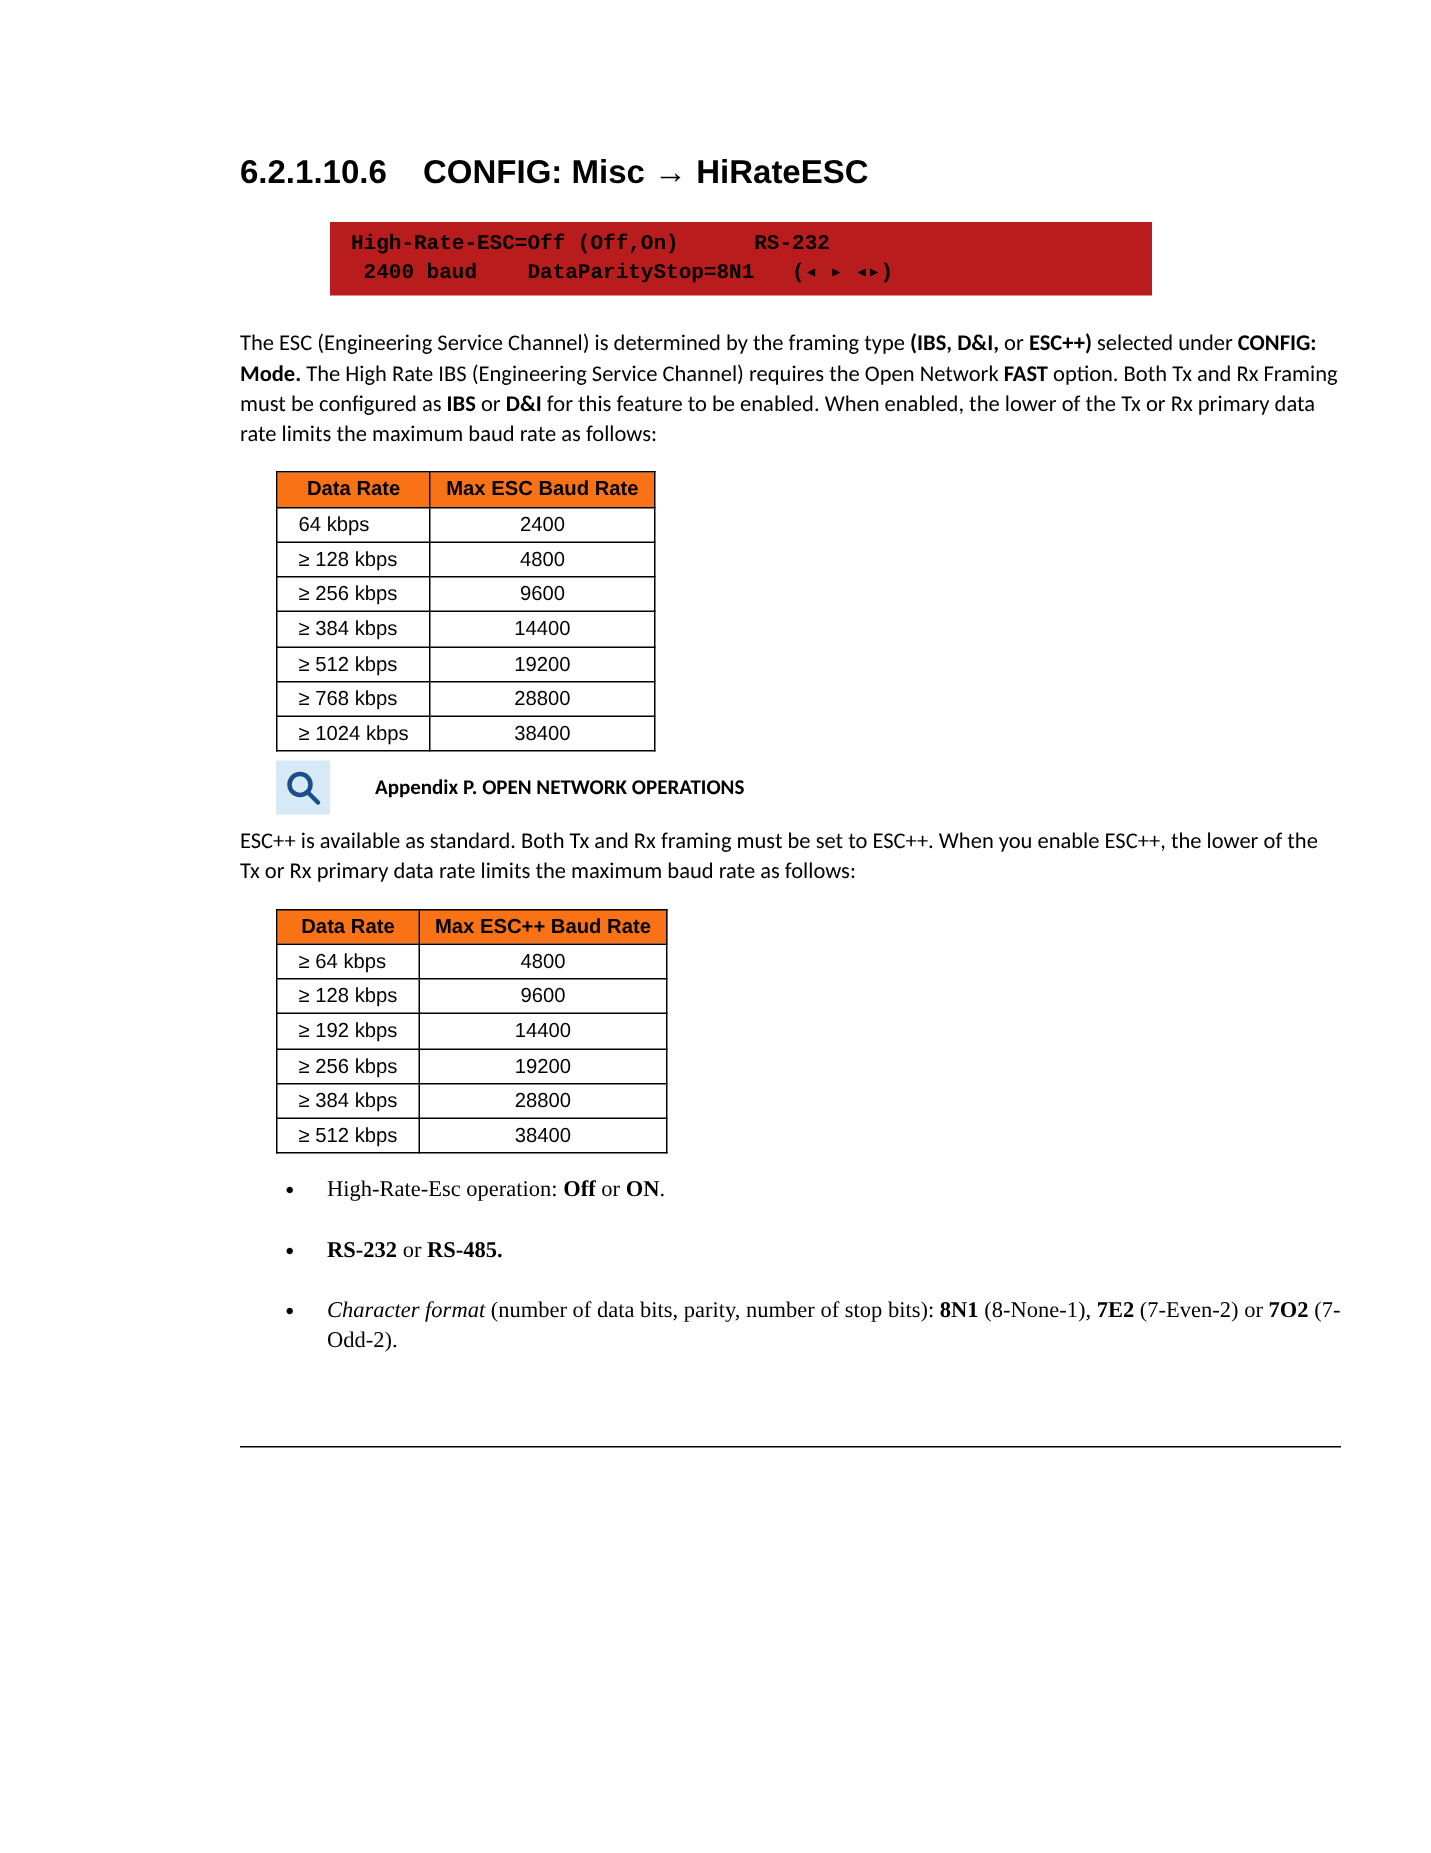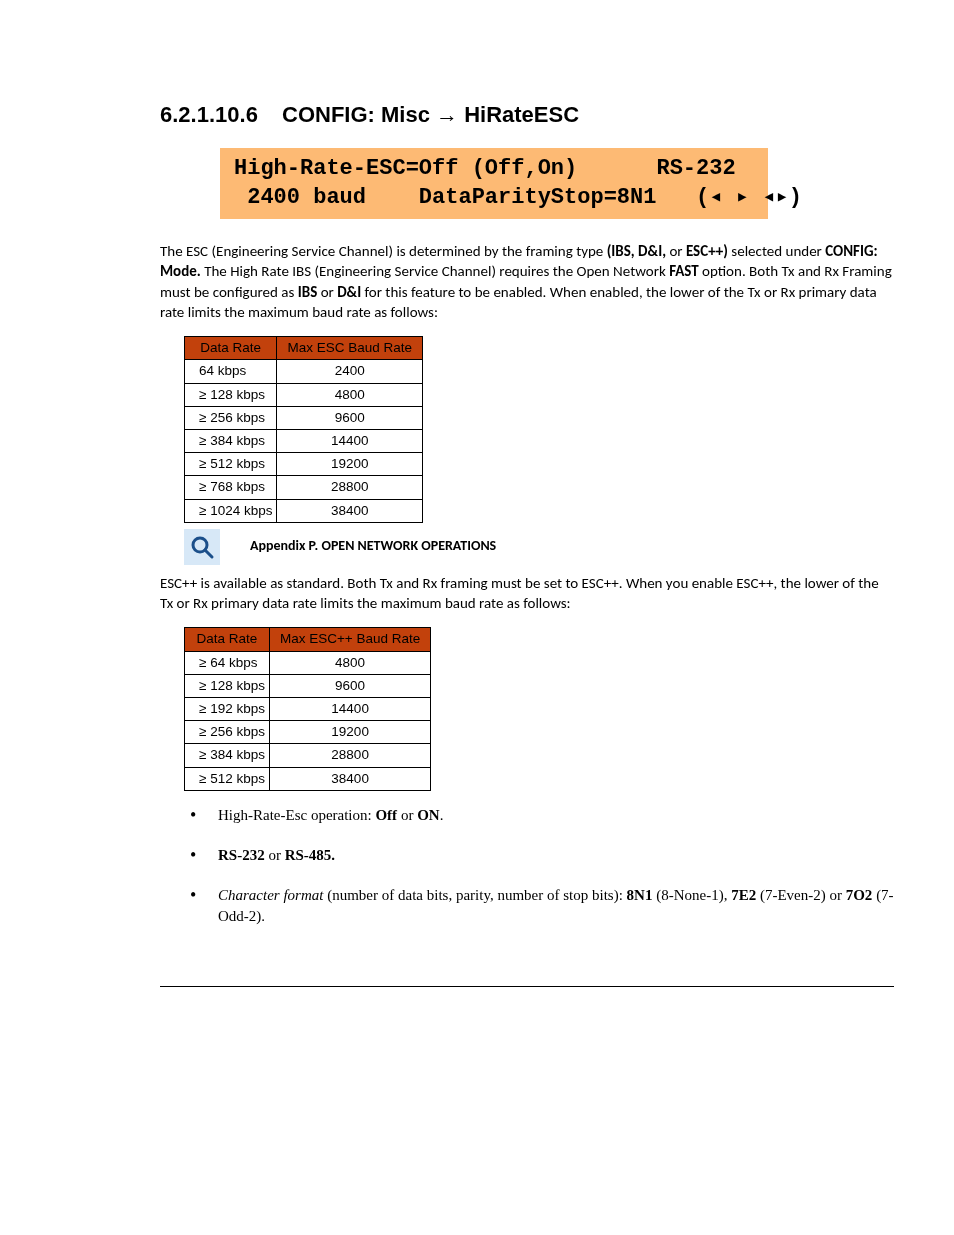--- a/index.html
+++ b/index.html
@@ -21,24 +21,24 @@
     font-family: Arial, 'Helvetica Neue', sans-serif;
     font-size: 22px;
     font-weight: bold;
     margin: 0 0 18px 0;
   }
   h2 .secnum {
     display: inline-block;
     margin-right: 18px;
   }
   .lcd {
-    background: #fdba74;
+    background: #b91c1c;
     font-family: 'Courier New', monospace;
     font-weight: bold;
-    font-size: 22px;
+    font-size: 14px;
     padding: 6px 14px 6px 14px;
     margin: 0 0 22px 60px;
     width: 520px;
     white-space: pre;
     line-height: 1.35;
   }
   p.body {
     margin: 0 0 14px 0;
   }
   .bold { font-weight: bold; }
@@ -48,27 +48,27 @@
     margin: 8px 0 6px 24px;
     font-family: Arial, sans-serif;
     font-size: 13.5px;
   }
   table.rate th, table.rate td {
     border: 1px solid #000;
     padding: 2px 10px;
     text-align: center;
   }
   table.rate th {
-    font-weight: normal;
-    background: #c2410c;
+    font-weight: bold;
+    background: #f97316;
   }
   table.rate td.left {
     text-align: left;
     padding-left: 14px;
-    padding-right: 4px;
+    padding-right: 14px;
   }
   .appendix-row {
     display: flex;
     align-items: center;
     margin: 2px 0 8px 24px;
   }
   .appendix-row .icon {
     width: 36px;
     height: 36px;
     background: #d7e8f7;

